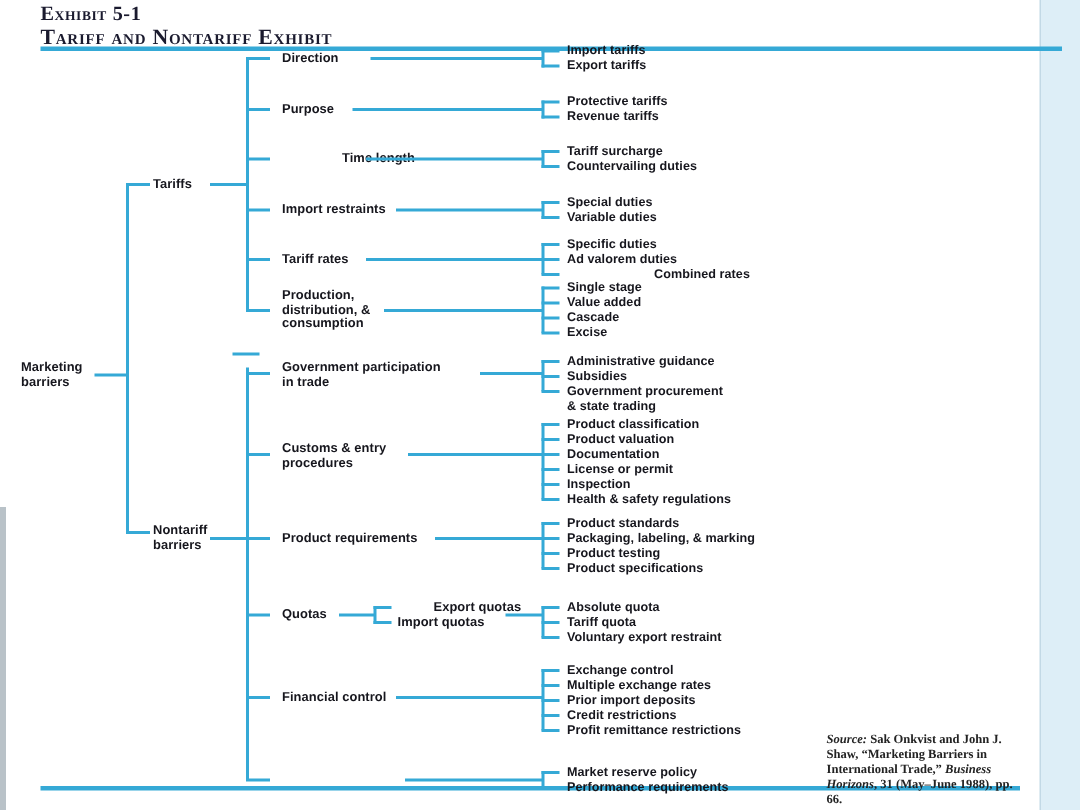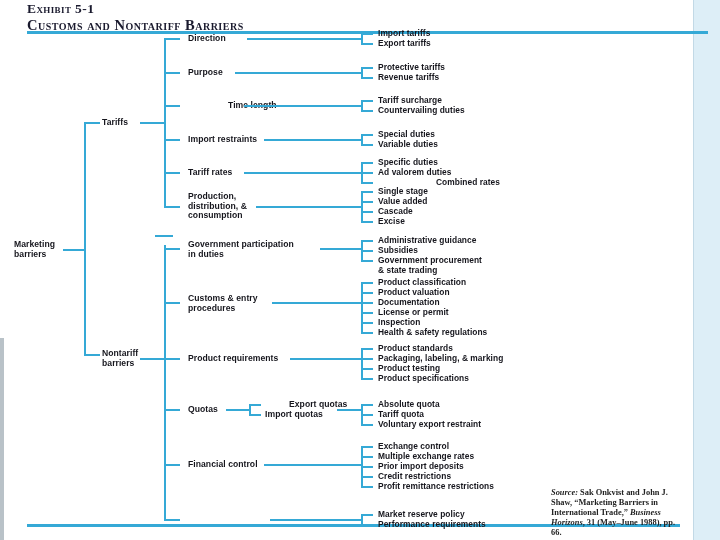--- a/index.html
+++ b/index.html
@@ -74,21 +74,21 @@
 <body>
 
 <div id="stage">
 
   <div class="edge-left"></div>
   <div class="edge-right-line"></div>
   <div class="edge-right"></div>
 
   <div class="title-block">
     <div class="title-line1">Exhibit 5-1</div>
-    <div class="title-line2">Customs and Nontariff Barriers</div>
+    <div class="title-line2">Tariff and Nontariff Exhibit</div>
   </div>
   <div class="title-rule"></div>
   <div class="bottom-rule"></div>
 
   <div class="lbl" style="left:14px;top:240px;width:70px;">Marketing
 barriers</div>
 
   <div class="h" style="left:63px;top:249px;width:22px;"></div>
 
   <div class="v" style="left:84px;top:122px;height:233px;"></div>
@@ -164,21 +164,21 @@
 
   <div class="lbl" style="left:102px;top:349px;width:60px;">Nontariff
 barriers</div>
   <div class="h" style="left:140px;top:358px;width:25px;"></div>
 
   <div class="h" style="left:155px;top:235px;width:18px;"></div>
   <div class="v" style="left:164px;top:245px;height:275px;"></div>
 
   <div class="h" style="left:164px;top:248px;width:16px;"></div>
   <div class="lbl" style="left:188px;top:240px;width:135px;">Government participation
-in duties</div>
+in trade</div>
   <div class="h" style="left:320px;top:248px;width:42px;"></div>
   <div class="v" style="left:361px;top:240px;height:21px;"></div>
   <div class="h" style="left:361px;top:240px;width:12px;"></div>
   <div class="h" style="left:361px;top:250px;width:12px;"></div>
   <div class="h" style="left:361px;top:260px;width:12px;"></div>
   <div class="lbl leaf" style="left:378px;top:236px;width:190px;">Administrative guidance</div>
   <div class="lbl leaf" style="left:378px;top:246px;width:190px;">Subsidies</div>
   <div class="lbl leaf" style="left:378px;top:256px;width:190px;">Government procurement
   &amp; state trading</div>
 

